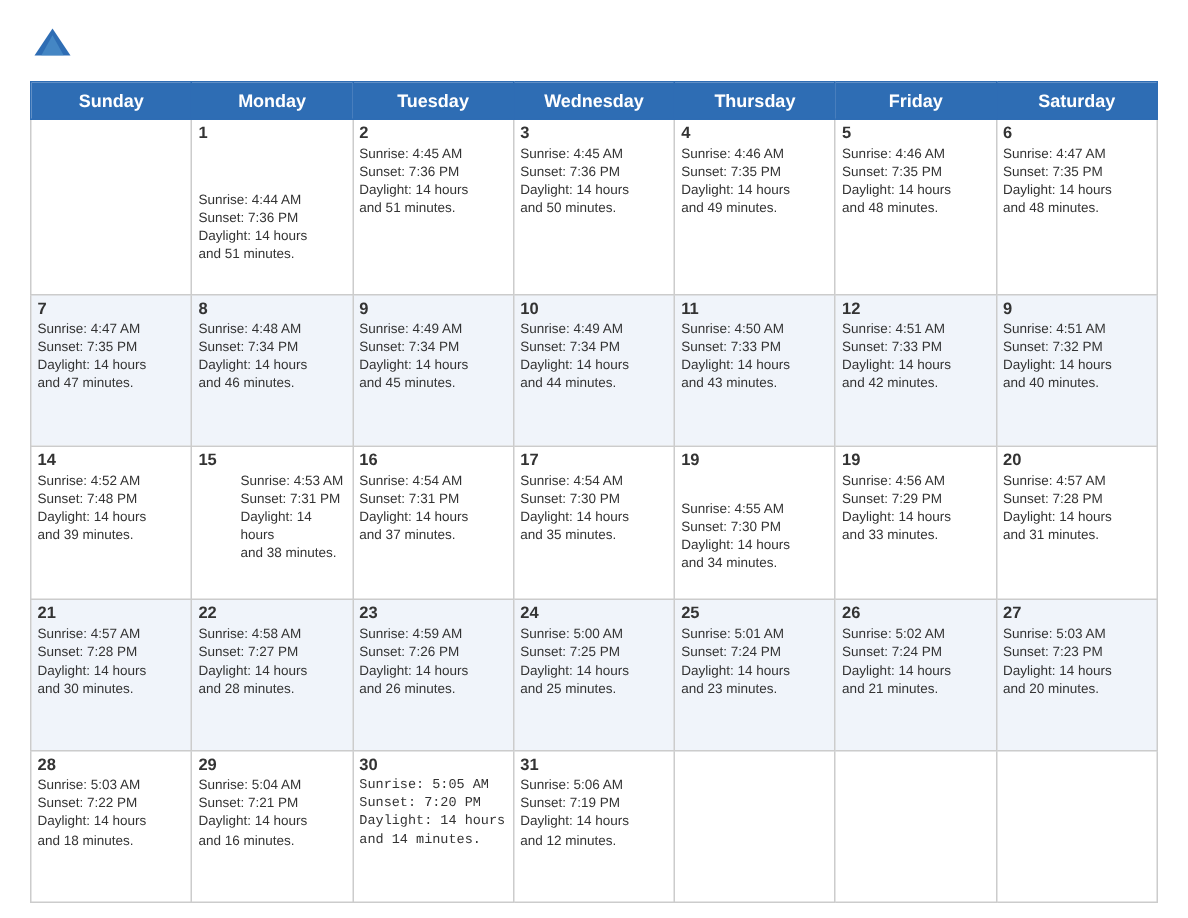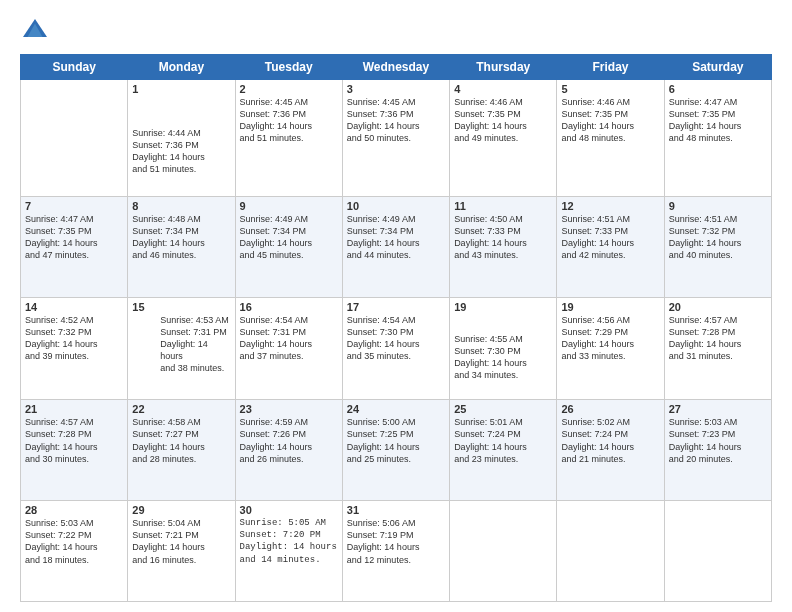--- a/index.html
+++ b/index.html
@@ -227,21 +227,21 @@
             <div class="day-info" style="white-space: pre-line;">Sunrise: 4:51 AM
 Sunset: 7:32 PM
 Daylight: 14 hours
 and 40 minutes.</div>
           </td>
         </tr>
         <tr>
           <td>
             <span class="day-num">14</span>
             <div class="day-info" style="white-space: pre-line;">Sunrise: 4:52 AM
-Sunset: 7:32 PM
+Sunset: 7:48 PM
 Daylight: 14 hours
 and 39 minutes.</div>
           </td>
           <td>
             <span class="day-num">15</span>
             <div class="day-info" style="white-space: pre-line; margin-left: 28px;">Sunrise: 4:53 AM
 Sunset: 7:31 PM
 Daylight: 14 hours
 and 38 minutes.</div>
           </td>

